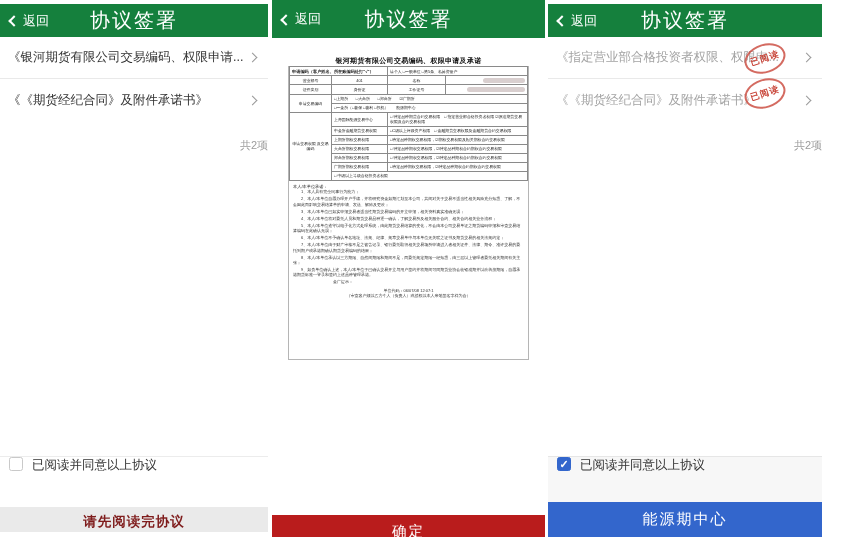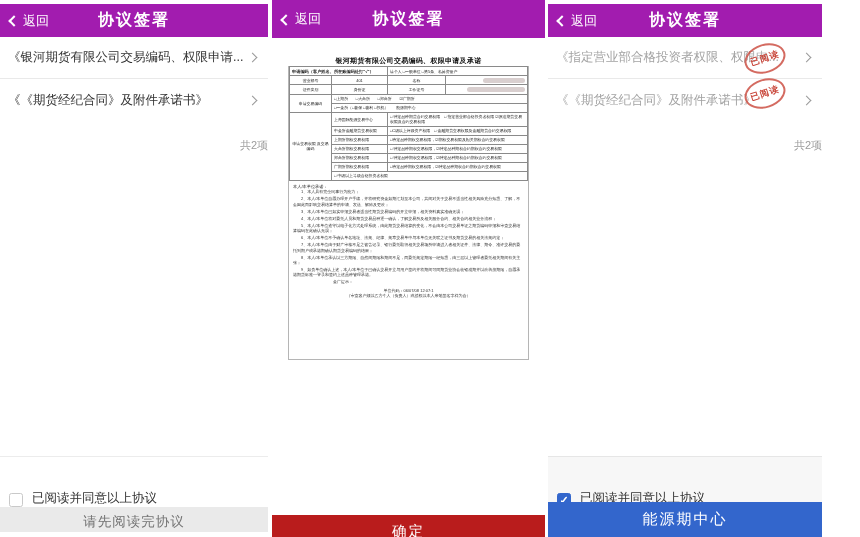--- a/index.html
+++ b/index.html
@@ -5,30 +5,30 @@
   * { margin:0; padding:0; box-sizing:border-box; }
   html,body { width:860px; height:537px; background:#ffffff; overflow:hidden;
               font-family:"Liberation Sans", sans-serif; }
   .canvas { position:relative; width:860px; height:537px; background:#fff; }
   .screen { position:absolute; top:0; height:537px; background:#fff; }
   #screen-left  { left:0;   width:268px; }
   #screen-mid   { left:272px; width:273px; }
   #screen-right { left:548px; width:274px; }
 
   
-  .navbar { position:absolute; left:0; right:0; background:#a21caf; color:#fff;
+  .navbar { position:absolute; left:0; right:0; background:#15803d; color:#fff;
             display:flex; align-items:center; padding:0 10px; }
   .nav-std { top:4px; height:33px; }
   .nav-tall { top:0; height:38px; }
   .back-button { display:flex; align-items:center; gap:5px; font-size:13px; color:#fff;
                  cursor:pointer; min-width:52px; }
   .chev-left { display:inline-block; width:8px; height:8px; border-left:2px solid #fff;
                border-bottom:2px solid #fff; transform:rotate(45deg); margin-top:1px; }
-  .nav-title { position:absolute; left:0; right:0; text-align:center; font-size:16px;
-               font-weight:bold; letter-spacing:2px; pointer-events:none; }
+  .nav-title { position:absolute; left:0; right:0; text-align:center; font-size:20px;
+               font-weight:normal; letter-spacing:2px; pointer-events:none; }
 
   
   .list { position:absolute; top:37px; left:0; right:0; }
   .agreement-item { display:flex; align-items:center; height:42px; padding:0 12px 0 8px;
                     font-size:12.5px; color:#333; cursor:pointer; position:relative; }
   .agreement-item.divided { border-bottom:1px solid #e9e9e9; }
   .item-label { flex:1; white-space:nowrap; overflow:hidden; letter-spacing:0; }
   .gray .item-label { color:#a3a3a3; }
   .chevron-right { display:inline-block; width:7px; height:7px; border-right:1.6px solid #999;
                    border-top:1.6px solid #999; transform:rotate(45deg); margin-left:6px; flex:none; }
@@ -37,32 +37,32 @@
   
   .read-stamp { position:absolute; width:42px; height:29px; border:2px solid rgba(201,70,58,.8);
                 border-radius:50%; transform:rotate(-18deg); color:#c9463a; font-size:9px;
                 font-weight:bold; display:flex; align-items:center; justify-content:center;
                 letter-spacing:1px; background:rgba(255,255,255,.1); pointer-events:none; }
   #stamp-1 { left:196px; top:44px; }
   #stamp-2 { left:196px; top:79px; }
 
   
   .agree-row { position:absolute; top:456px; left:0; right:0; height:51px; display:flex;
-               align-items:flex-end; padding-left:9px; gap:9px; font-size:12.5px; color:#333;
+               align-items:flex-start; padding-left:9px; gap:9px; font-size:12.5px; color:#333;
                border-top:1px solid #ececec; background:#fff; }
   .agree-row.tinted { background:#f7f7f7; border-top:1px solid #e6e6e6; }
   .checkbox { width:14px; height:14px; border:1px solid #c9c9c9; border-radius:2.5px;
               background:#fff; flex:none; cursor:pointer; display:flex; align-items:center;
               justify-content:center; }
   .checkbox.checked { background:#3366cc; border-color:#3366cc; }
   .checkbox .check-glyph { color:#fff; font-size:11px; line-height:1; font-weight:bold; }
   .bottom-btn { position:absolute; left:0; right:0; text-align:center; overflow:hidden;
                 cursor:pointer; }
-  .btn-disabled { top:507px; height:25px; background:#eaeaea; color:#737373;
-                  font-size:13.5px; line-height:30px; letter-spacing:1px; }
+  .btn-disabled { top:507px; height:25px; background:#eaeaea; color:#7f1d1d;
+                  font-size:13.5px; line-height:30px; letter-spacing:1px;font-weight:bold; }
   .btn-confirm { top:515px; height:22px; background:#b91c1c; color:#fff; font-size:14.5px;
                  line-height:32px; letter-spacing:2px; }
   .btn-sign { top:502px; height:35px; background:#3366cc; color:#fff; font-size:15px;
               line-height:34px; letter-spacing:2px; }
 
   
   .doc { position:absolute; left:16px; top:66px; width:241px; height:294px;
          border:1px solid #b5b5b5; border-top:none; background:#fff; overflow:hidden;
          padding:0; }
   .doc-title { position:absolute; left:16px; top:56px; width:241px; text-align:center;

